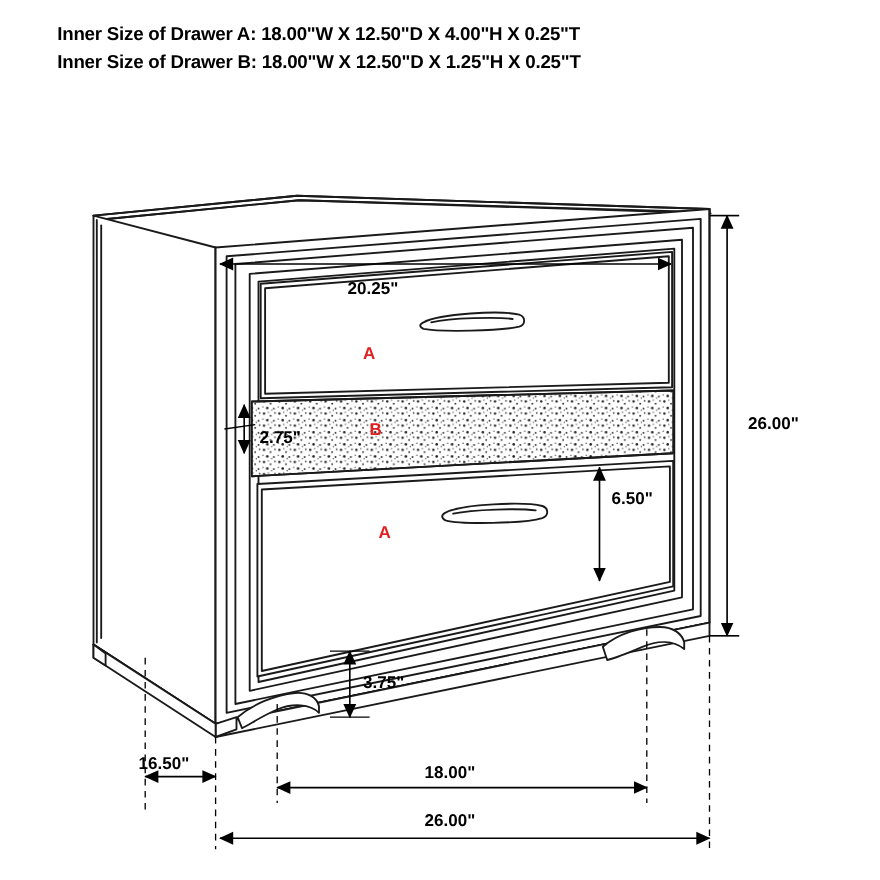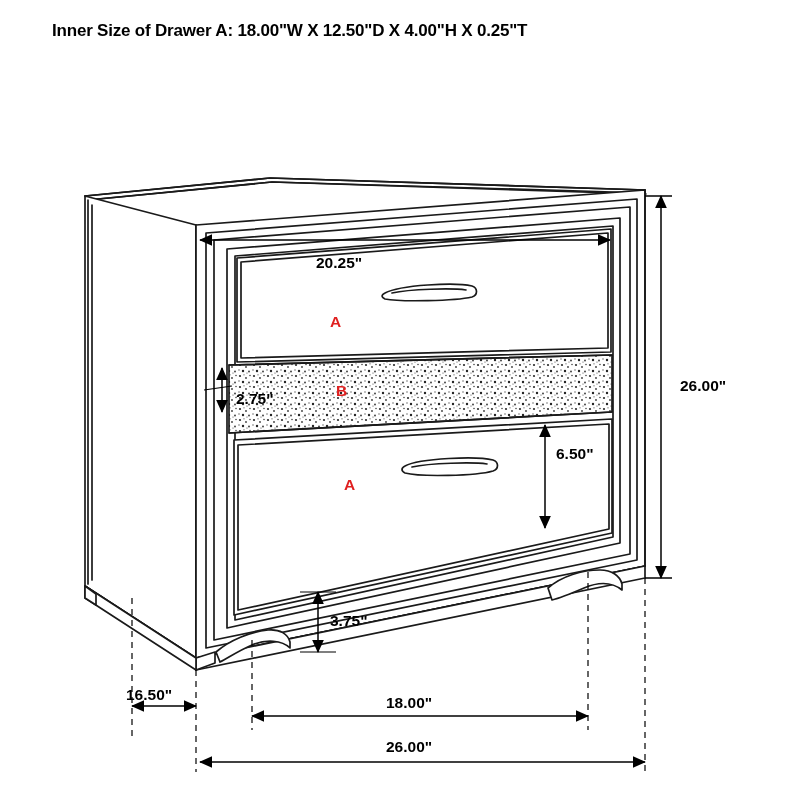--- a/index.html
+++ b/index.html
@@ -53,20 +53,21 @@
     white-space: nowrap;
   }
 </style>
 </head>
 <body>
 
 <div id="stage">
 
   <div class="spec-lines">
     <div class="spec-line">Inner Size of Drawer A: 18.00"W X 12.50"D X 4.00"H X 0.25"T</div>
+    <div class="spec-line">Inner Size of Drawer B: 18.00"W X 12.50"D X 1.25"H X 0.25"T</div>
   </div>
 
   <svg class="diagram" viewBox="0 0 800 800">
     <defs>
       <marker id="arrHead" markerWidth="9" markerHeight="9" refX="8" refY="4.5" orient="auto">
         <path d="M0,0.6 L8.6,4.5 L0,8.4 z" fill="#000"></path>
       </marker>
       <marker id="arrTail" markerWidth="9" markerHeight="9" refX="0.6" refY="4.5" orient="auto">
         <path d="M8.6,0.6 L0,4.5 L8.6,8.4 z" fill="#000"></path>
       </marker>

